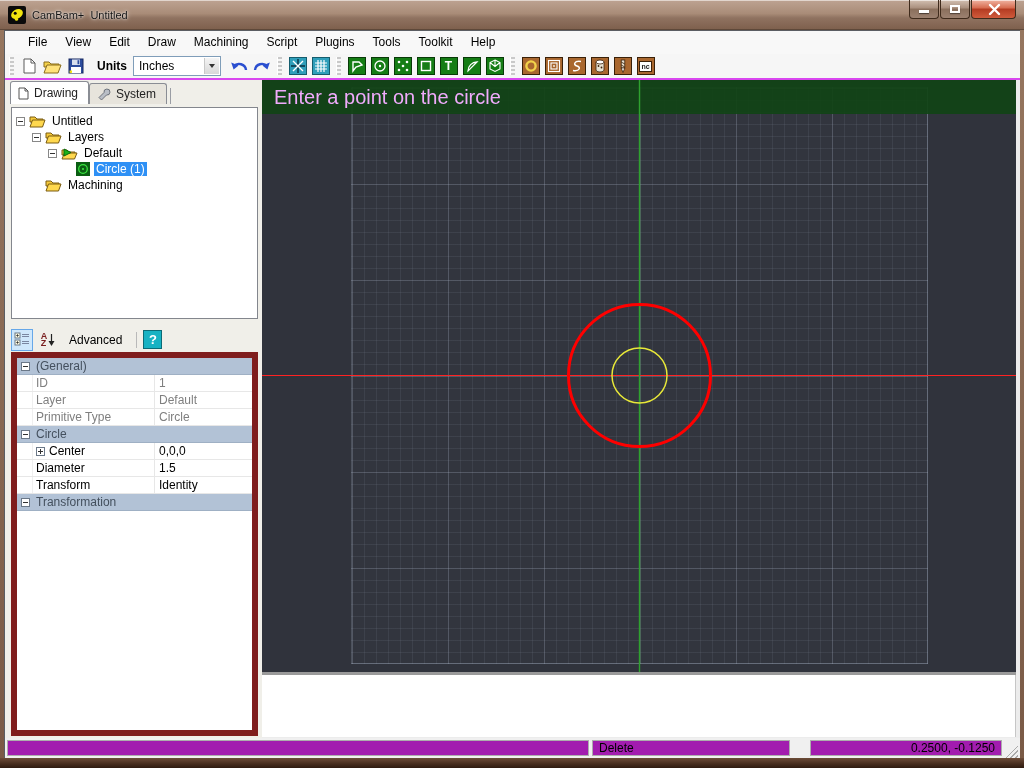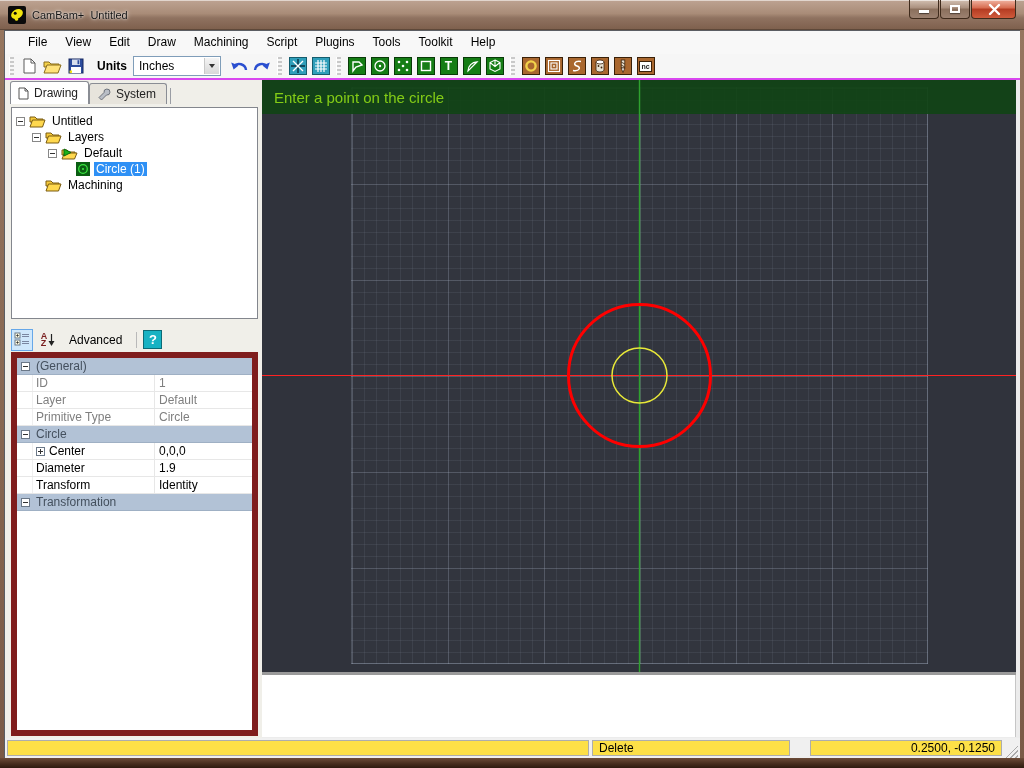--- a/index.html
+++ b/index.html
@@ -134,32 +134,32 @@
     background-color:#32353e;
     background-image:
       repeating-linear-gradient(to right, rgba(170,180,200,.20) 0 1px, transparent 1px 96px),
       repeating-linear-gradient(to bottom, rgba(170,180,200,.20) 0 1px, transparent 1px 96px),
       repeating-linear-gradient(to right, rgba(160,170,190,.10) 0 1px, transparent 1px 12px),
       repeating-linear-gradient(to bottom, rgba(160,170,190,.10) 0 1px, transparent 1px 12px);
     border:1px solid rgba(170,180,200,.22); }
   .prompt-bar { position:absolute; left:0; top:0; right:0; height:34px;
     background:rgba(17,68,22,.93); z-index:2; display:flex; align-items:center;
     padding-left:12px; }
-  .prompt-text { color:#84cc16; font-size:15px; }
+  .prompt-text { color:#f0abfc; font-size:20px; }
   .canvas-svg { position:absolute; left:0; top:0; z-index:3; }
 
   .canvas-bottom-border { position:absolute; left:258px; top:642px; width:754px;
     height:3px; background:#9a9a9a; }
   .output-panel { position:absolute; left:258px; top:645px; width:754px; height:62px;
     background:#fff; border-right:1px solid #c6c6c6; }
 
   
   .statusbar { position:absolute; left:1px; right:0; bottom:0; height:20px;
     background:#f0f0f0; display:flex; align-items:center; padding:0 2px; gap:3px; }
-  .sb-section { height:16px; border:1px solid #adadad; background:#fde047;
+  .sb-section { height:16px; border:1px solid #adadad; background:#a21caf;
     display:flex; align-items:center; padding:0 6px; }
   .sb-main { flex:1; }
   .sb-action { width:198px; }
   .sb-coords { width:192px; justify-content:flex-end;margin-left:17px; }
   .sb-grip { width:13px; height:13px; align-self:flex-end;
     background:
      linear-gradient(135deg, transparent 0 50%, #aaa 50% 57%, transparent 57% 68%, #aaa 68% 75%, transparent 75% 86%, #aaa 86% 93%, transparent 93%); }
 </style>
 </head>
 <body>
@@ -507,21 +507,21 @@
           <div class="pgutter"></div>
           <div class="pname">
             <div class="item-exp"></div>
             <span>Center</span>
           </div>
           <div class="pval">0,0,0</div>
         </div>
         <div class="prow">
           <div class="pgutter"></div>
           <div class="pname">Diameter</div>
-          <div class="pval">1.9</div>
+          <div class="pval">1.5</div>
         </div>
         <div class="prow">
           <div class="pgutter"></div>
           <div class="pname">Transform</div>
           <div class="pval">Identity</div>
         </div>
         <div class="prow cat">
           <div class="cat-exp"></div>
           <span>Transformation</span>
         </div>

